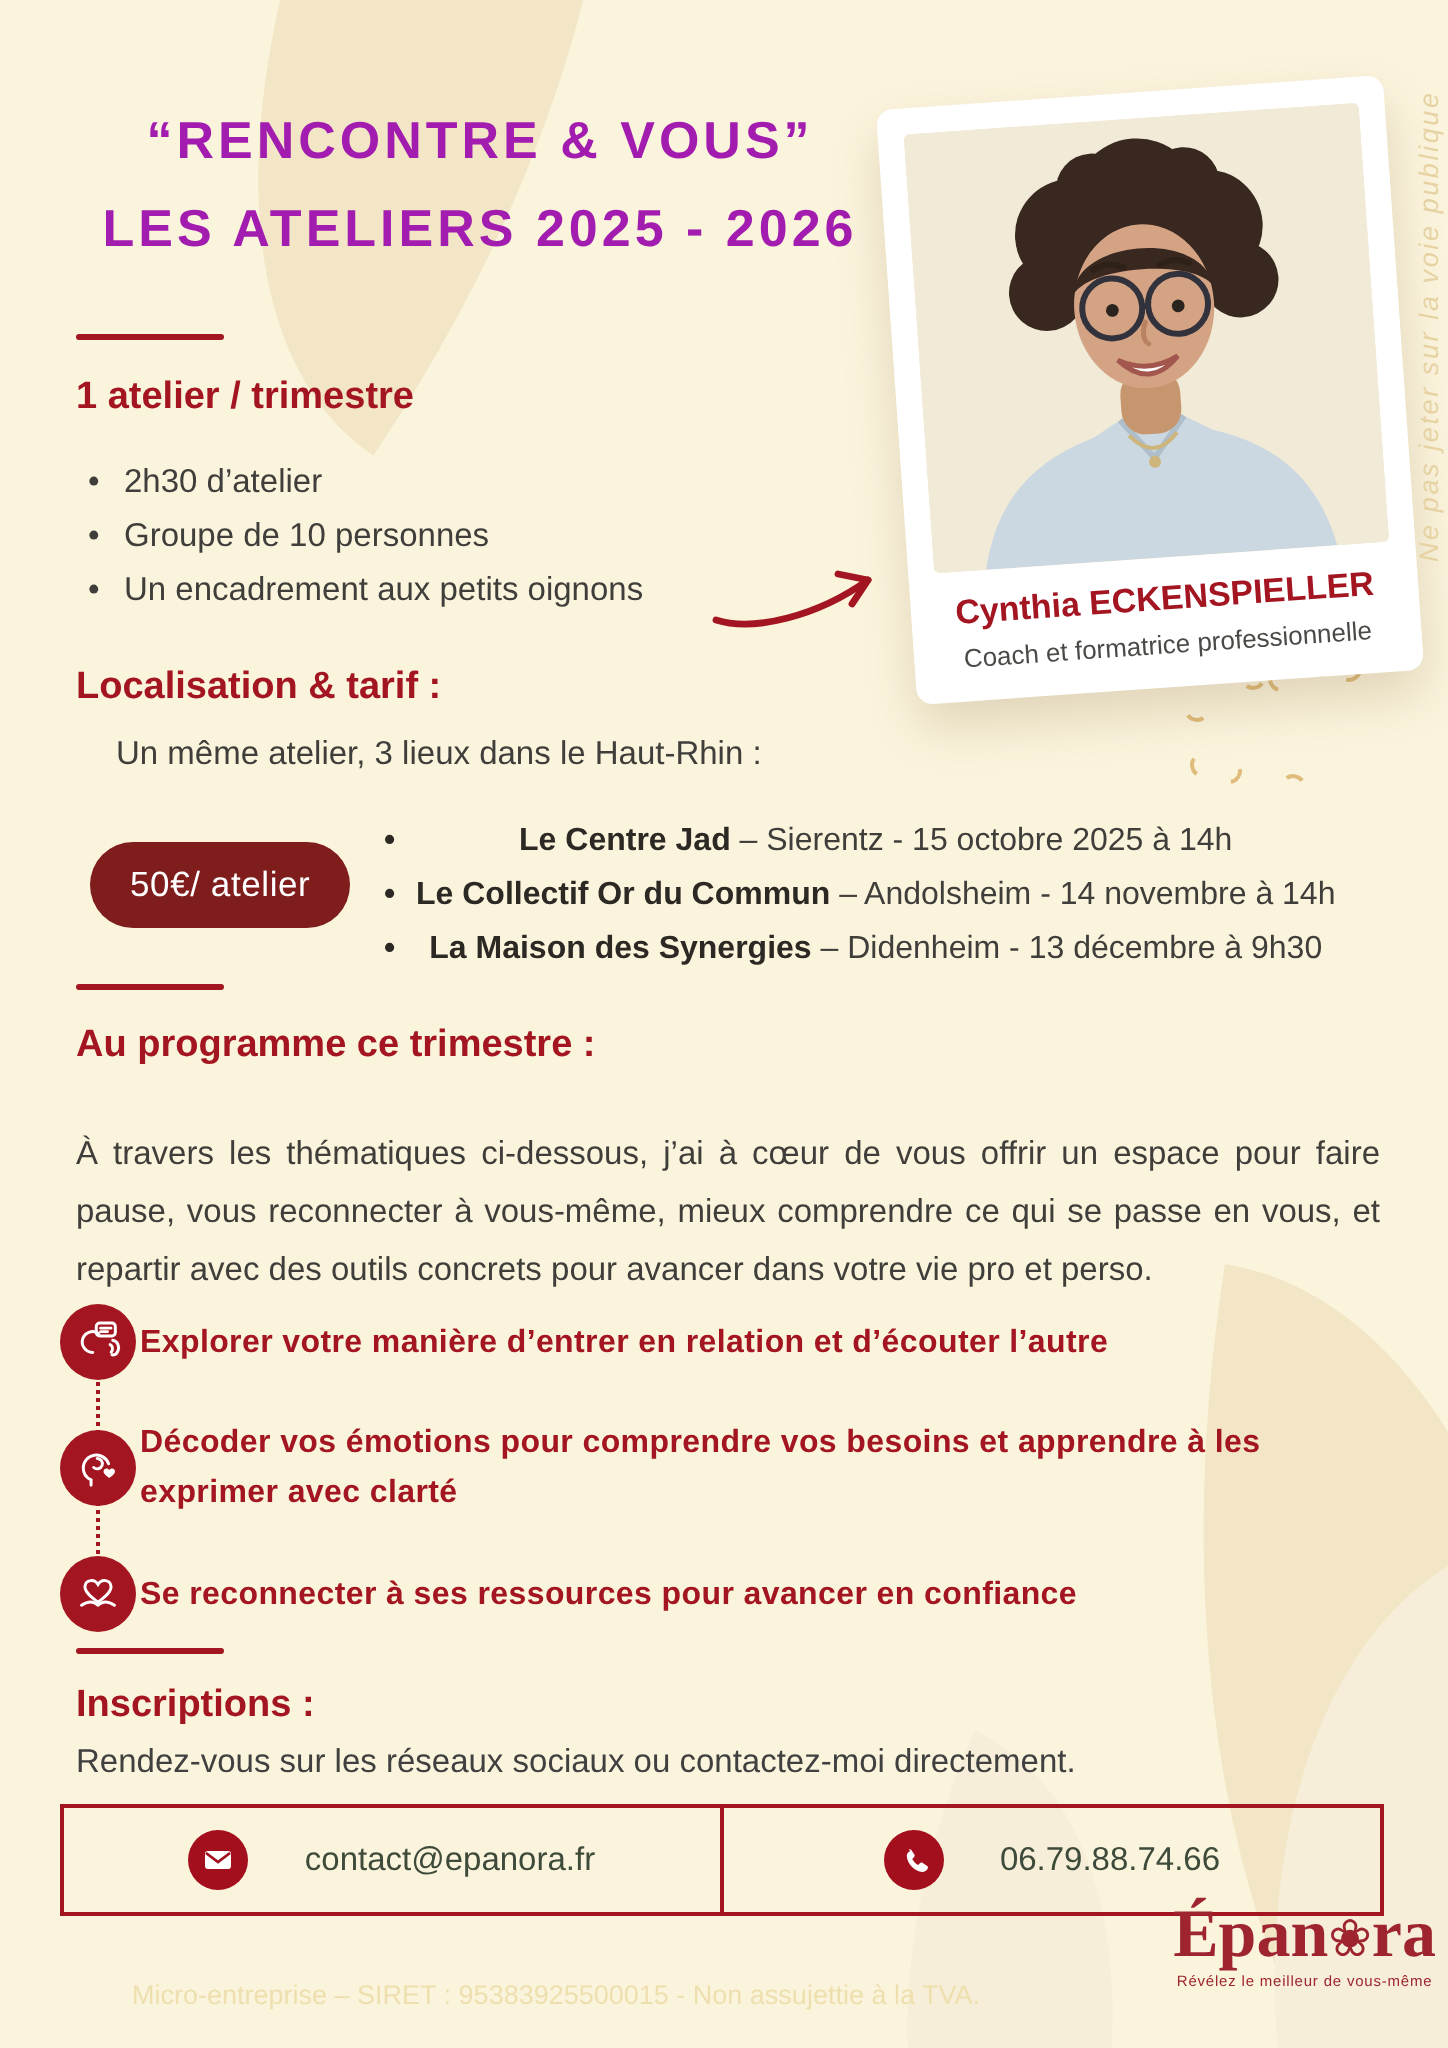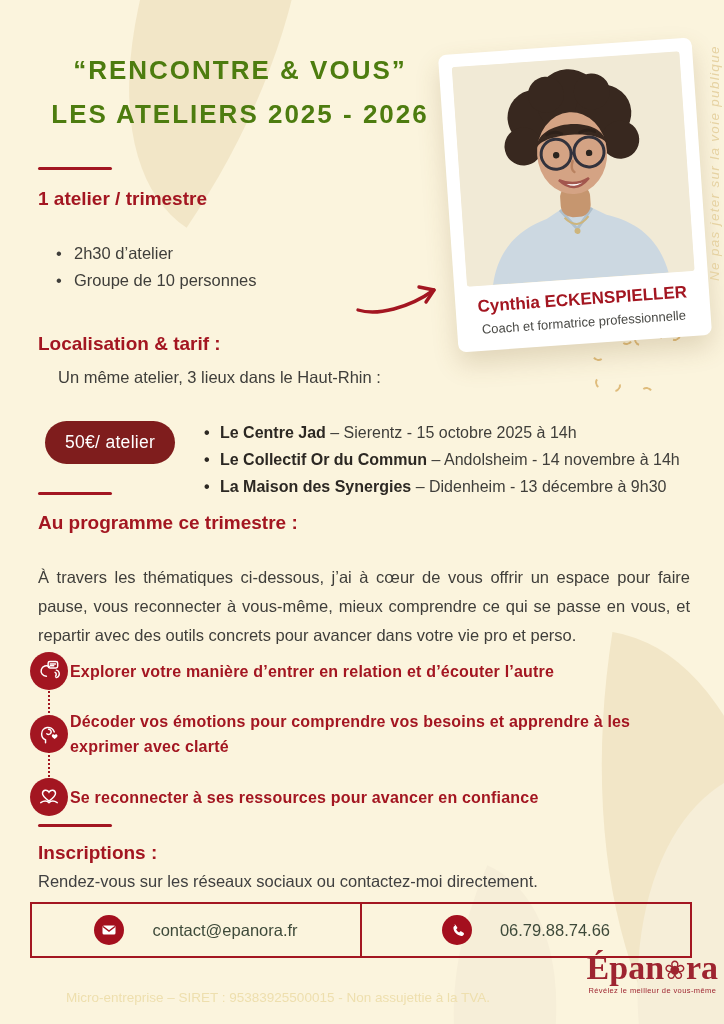--- a/index.html
+++ b/index.html
@@ -13,46 +13,46 @@
   .leaf-2{width:240px;height:460px;left:575px;top:648px;transform:rotate(9deg);border-radius:0 100% 0 100%;}
   .leaf-3{width:190px;height:310px;left:610px;top:790px;transform:rotate(-16deg);border-radius:100% 0 100% 0;background:#f6eed8;}
   .leaf-4{width:150px;height:250px;left:430px;top:885px;transform:rotate(24deg);border-radius:0 100% 0 100%;background:#f6eed8;}
 
   .cres{position:absolute;width:9px;height:9px;border:2.5px solid transparent;border-right-color:#dfbc7c;border-radius:50%;z-index:1;}
 
   .content{position:absolute;inset:0;z-index:2;}
 
   .page-title{
     position:absolute;left:30px;top:48px;width:420px;text-align:center;
-    color:#4d7c0f;font-weight:800;font-size:26px;line-height:44px;letter-spacing:2px;
+    color:#a21caf;font-weight:800;font-size:26px;line-height:44px;letter-spacing:2px;
   }
   .rule{position:absolute;width:74px;height:3px;background:#a31621;border-radius:2px;}
   .rule-1{left:38px;top:167px;}
   .rule-2{left:38px;top:492px;}
   .rule-3{left:38px;top:824px;}
 
   .h-red{position:absolute;color:#a31621;font-weight:700;font-size:19px;}
   .h-trimestre{left:38px;top:188px;}
   .h-localisation{left:38px;top:333px;}
   .h-programme{left:38px;top:512px;}
   .h-inscriptions{left:38px;top:842px;}
 
-  ul.plain{list-style:none;margin:12px;padding:0;}
+  ul.plain{list-style:none;margin:0;padding:0;}
   .top-bullets{position:absolute;left:44px;top:228px;font-size:16.5px;line-height:27px;color:#3f3e3a;}
   .top-bullets li{padding-left:18px;position:relative;}
   .top-bullets li::before{content:"•";position:absolute;left:0;color:#3f3e3a;}
 
   .loc-intro{position:absolute;left:38px;top:368px;font-size:16.5px;color:#3f3e3a;margin-left:20px;}
 
   .price-badge{
     position:absolute;left:45px;top:421px;background:#7f1d1d;color:#fff;
     font-size:17.5px;padding:11px 20px;border-radius:26px;letter-spacing:.3px;
   }
   .venues{position:absolute;left:192px;top:407px;font-size:16px;line-height:27px;color:#3f3e3a;}
-  .venues li{padding-left:16px;position:relative;}
+  .venues li{padding-left:16px;position:relative;text-align:center;}
   .venues li::before{content:"•";position:absolute;left:0;color:#2c2823;font-weight:700;}
   .venue-name{font-weight:700;color:#2c2823;}
 
   .prog-intro{
     position:absolute;left:38px;top:546px;width:652px;
     font-size:16.5px;line-height:29px;text-align:justify;color:#3f3e3a;
   }
   .prog-items{position:absolute;left:30px;top:652px;width:670px;}
   .prog-items::before{content:"";position:absolute;left:18px;top:26px;bottom:30px;border-left:2px dotted #a31621;}
   .prog-item{display:flex;align-items:center;gap:2px;margin-bottom:19px;position:relative;}
@@ -123,20 +123,21 @@
     <div>“RENCONTRE &amp; VOUS”</div>
     <div>LES ATELIERS 2025 - 2026</div>
   </div>
 
   <div class="rule rule-1"></div>
 
   <div class="h-red h-trimestre">1 atelier / trimestre</div>
   <ul class="plain top-bullets">
     <li>2h30 d’atelier</li>
     <li>Groupe de 10 personnes</li>
+    <li>Un encadrement aux petits oignons</li>
   </ul>
 
   <span class="arrow">
     <svg width="88" height="36" viewBox="0 0 88 36">
       <path d="M3 29 C 22 35, 54 27, 79 9" fill="none" stroke="#a31621" stroke-width="3.4" stroke-linecap="round"></path>
       <path d="M79 9 L64 6 M79 9 L71 21" fill="none" stroke="#a31621" stroke-width="3.4" stroke-linecap="round"></path>
     </svg>
   </span>
 
   <div class="h-red h-localisation">Localisation &amp; tarif :</div>

